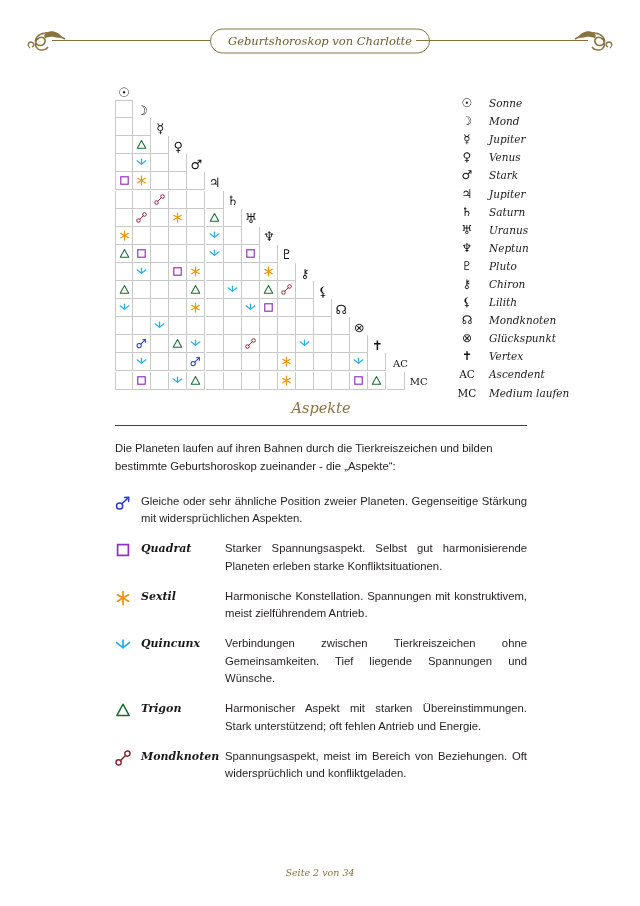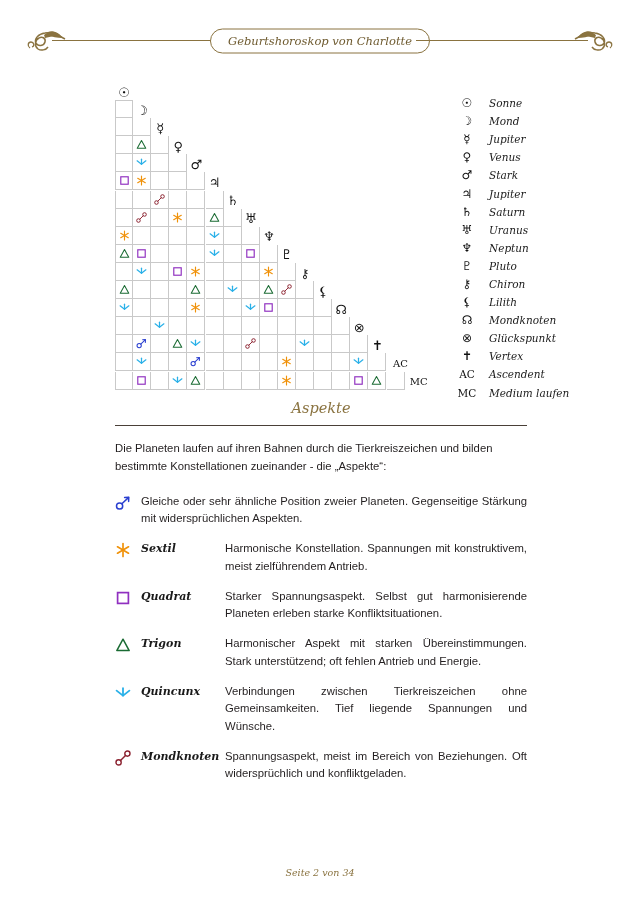--- a/index.html
+++ b/index.html
@@ -695,64 +695,64 @@
     </div>
     <div class="lg-row">
       <div class="lg-gl ac">MC</div>
       <div class="lg-nm">Medium laufen</div>
     </div>
   </div>
 
 <div id="aspekte">
   <div class="sec-title">Aspekte</div>
   <div class="sec-rule"></div>
-  <div class="intro">Die Planeten laufen auf ihren Bahnen durch die Tierkreiszeichen und bilden bestimmte Konstellationen zueinander - die „Aspekte“:</div>
+  <div class="intro">Die Planeten laufen auf ihren Bahnen durch die Tierkreiszeichen und bilden bestimmte Geburtshoroskop zueinander - die „Aspekte“:</div>
   <div id="asp-list">
       <div class="asp-row">
         <div class="asp-ico"><svg viewBox="0 0 16 16" width="16" height="16">
             <circle cx="4.6" cy="11" r="3.1" fill="none" stroke="#2a3fd0" stroke-width="1.5"></circle>
             <path d="M6.9 8.8 L13.4 2.6" stroke="#2a3fd0" stroke-width="1.5" stroke-linecap="round"></path>
             <path d="M9.6 2.4 L13.8 2.2 L13.6 6.4" fill="none" stroke="#2a3fd0" stroke-width="1.5" stroke-linejoin="round" stroke-linecap="round"></path>
           </svg></div>
         <div class="asp-tx">Gleiche oder sehr ähnliche Position zweier Planeten. Gegenseitige Stärkung mit widersprüchlichen Aspekten.</div>
       </div>
       <div class="asp-row">
         <div class="asp-ico"><svg viewBox="0 0 16 16" width="16" height="16">
-            <g stroke="#f0920a" stroke-width="1.7" stroke-linecap="round">
-              <path d="M8 1.6 L8 14.4"></path>
-              <path d="M2.5 4.8 L13.5 11.2"></path>
-              <path d="M2.5 11.2 L13.5 4.8"></path>
-            </g>
-          </svg></div>
-        <div class="asp-nm">Sextil</div>
-        <div class="asp-tx">Harmonische Konstellation. Spannungen mit konstruktivem, meist zielführendem Antrieb.</div>
-      </div>
-      <div class="asp-row">
-        <div class="asp-ico"><svg viewBox="0 0 16 16" width="16" height="16">
             <rect x="2.6" y="2.6" width="10.8" height="10.8" fill="none" stroke="#9030c0" stroke-width="1.7"></rect>
           </svg></div>
         <div class="asp-nm">Quadrat</div>
         <div class="asp-tx">Starker Spannungsaspekt. Selbst gut harmonisierende Planeten erleben starke Konfliktsituationen.</div>
       </div>
       <div class="asp-row">
         <div class="asp-ico"><svg viewBox="0 0 16 16" width="16" height="16">
+            <g stroke="#f0920a" stroke-width="1.7" stroke-linecap="round">
+              <path d="M8 1.6 L8 14.4"></path>
+              <path d="M2.5 4.8 L13.5 11.2"></path>
+              <path d="M2.5 11.2 L13.5 4.8"></path>
+            </g>
+          </svg></div>
+        <div class="asp-nm">Sextil</div>
+        <div class="asp-tx">Harmonische Konstellation. Spannungen mit konstruktivem, meist zielführendem Antrieb.</div>
+      </div>
+      <div class="asp-row">
+        <div class="asp-ico"><svg viewBox="0 0 16 16" width="16" height="16">
+            <g stroke="#29b0e8" stroke-width="1.8" stroke-linecap="round" fill="none">
+              <path d="M1.6 5.6 L8 10.6 L14.4 5.6"></path>
+              <path d="M8 3.2 L8 10.6"></path>
+            </g>
+          </svg></div>
+        <div class="asp-nm">Quincunx</div>
+        <div class="asp-tx">Verbindungen zwischen Tierkreiszeichen ohne Gemeinsamkeiten. Tief liegende Spannungen und Wünsche.</div>
+      </div>
+      <div class="asp-row">
+        <div class="asp-ico"><svg viewBox="0 0 16 16" width="16" height="16">
             <path d="M8 2.2 L14.2 13.6 L1.8 13.6 Z" fill="none" stroke="#1a6b33" stroke-width="1.5" stroke-linejoin="round"></path>
           </svg></div>
         <div class="asp-nm">Trigon</div>
         <div class="asp-tx">Harmonischer Aspekt mit starken Übereinstimmungen. Stark unterstützend; oft fehlen Antrieb und Energie.</div>
-      </div>
-      <div class="asp-row">
-        <div class="asp-ico"><svg viewBox="0 0 16 16" width="16" height="16">
-            <g stroke="#29b0e8" stroke-width="1.8" stroke-linecap="round" fill="none">
-              <path d="M1.6 5.6 L8 10.6 L14.4 5.6"></path>
-              <path d="M8 3.2 L8 10.6"></path>
-            </g>
-          </svg></div>
-        <div class="asp-nm">Quincunx</div>
-        <div class="asp-tx">Verbindungen zwischen Tierkreiszeichen ohne Gemeinsamkeiten. Tief liegende Spannungen und Wünsche.</div>
       </div>
       <div class="asp-row">
         <div class="asp-ico"><svg viewBox="0 0 16 16" width="16" height="16">
             <circle cx="3.6" cy="12.4" r="2.6" fill="none" stroke="#8b2230" stroke-width="1.4"></circle>
             <circle cx="12.4" cy="3.6" r="2.6" fill="none" stroke="#8b2230" stroke-width="1.4"></circle>
             <path d="M5.5 10.5 L10.5 5.5" stroke="#8b2230" stroke-width="1.4" stroke-linecap="round"></path>
           </svg></div>
         <div class="asp-nm">Mondknoten</div>
         <div class="asp-tx">Spannungsaspekt, meist im Bereich von Beziehungen. Oft widersprüchlich und konfliktgeladen.</div>
       </div>

